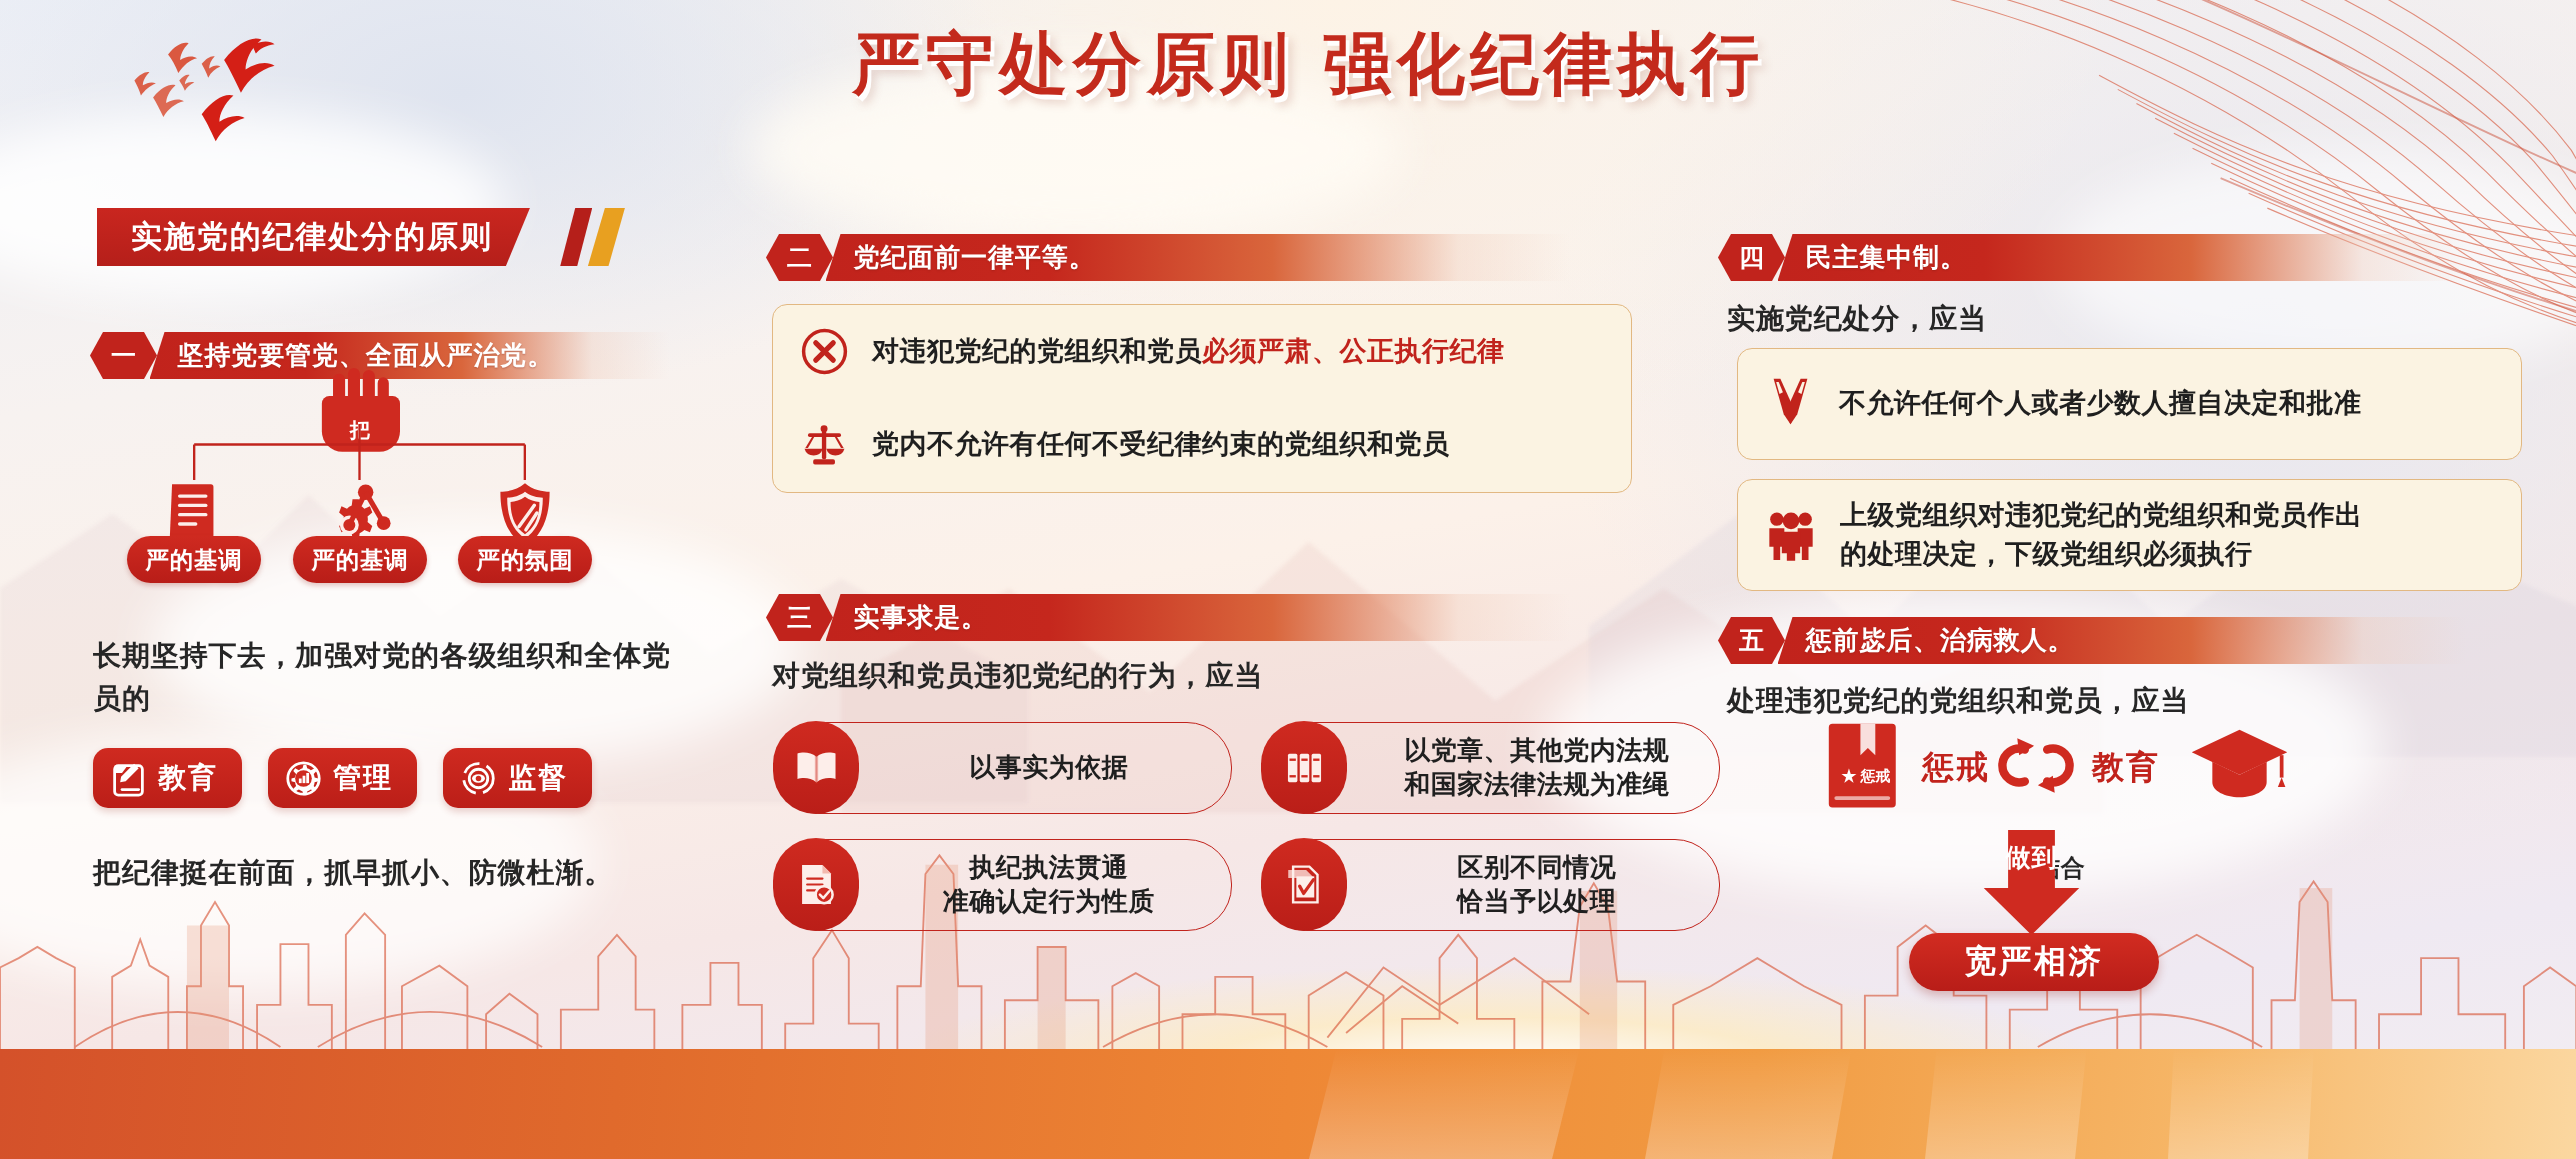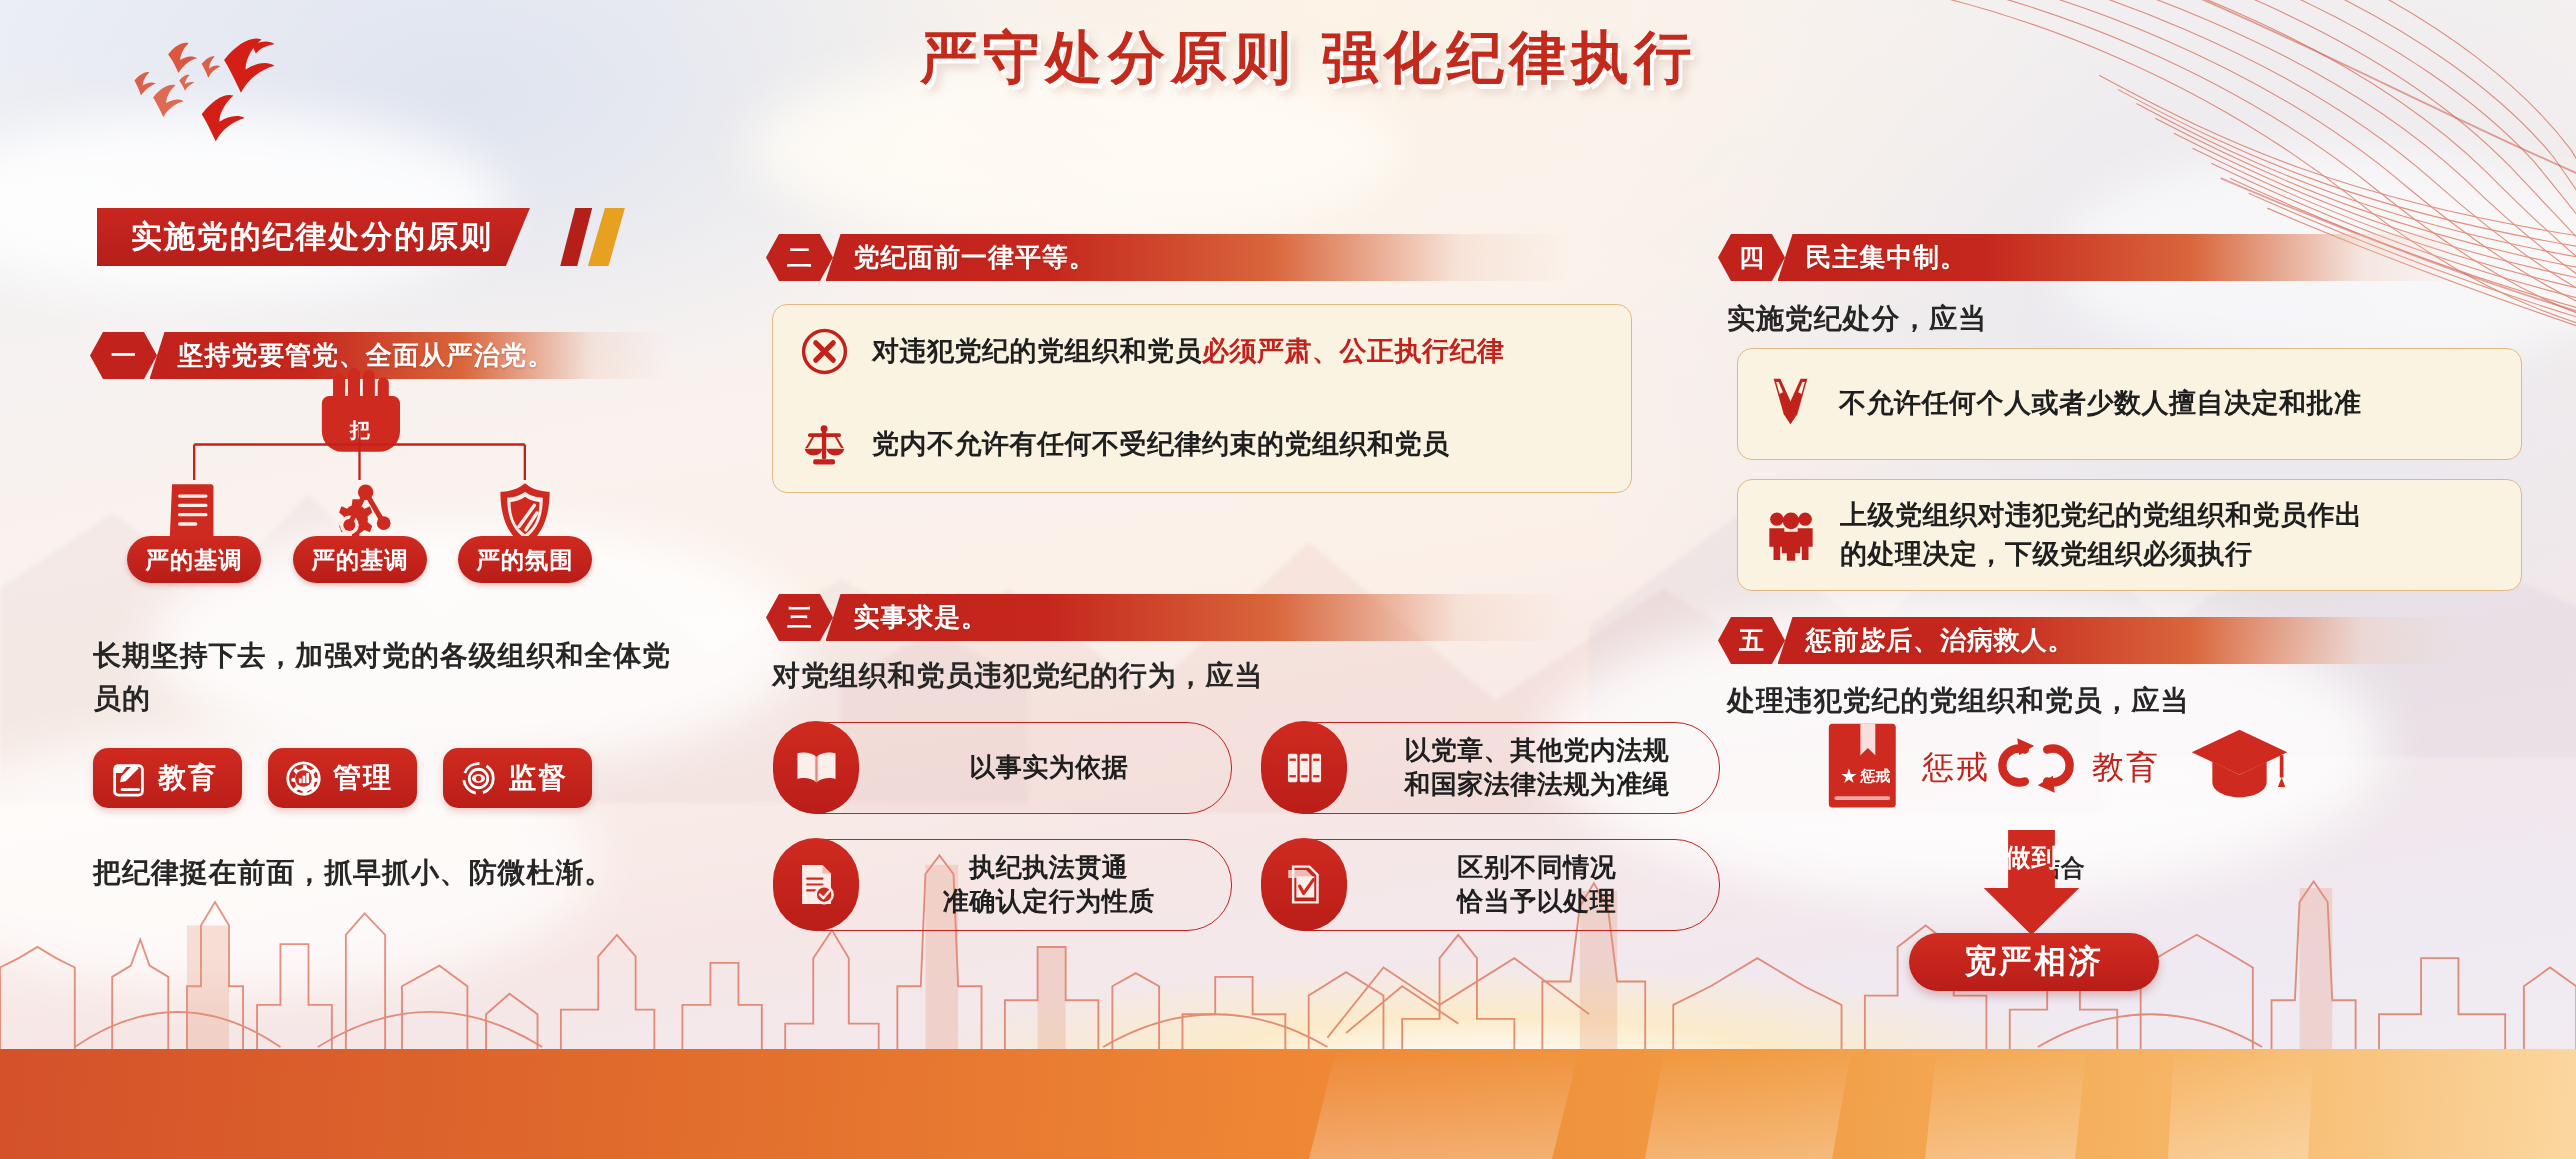--- a/index.html
+++ b/index.html
@@ -33,21 +33,21 @@
   
   .skyline{position:absolute;left:0;right:0;bottom:98px;height:215px;opacity:.75;}
 
   
   .swirl{position:absolute;top:-37px;right:-56px;width:935px;height:393px;opacity:.85;}
 
   
   .title{
     position:absolute;left:645px;top:24px;width:1327px;text-align:center;
     font-family:"DejaVu Serif","Liberation Serif",serif;
-    font-weight:bold;font-size:57px;letter-spacing:5.6px;line-height:1.15;
+    font-weight:bold;font-size:68px;letter-spacing:5.6px;line-height:1.15;
     color:#c32a1c;
     text-shadow:3.7px 4.7px 0 rgba(255,255,255,.95), 6.5px 7.5px 9.3px rgba(160,80,60,.25);
     white-space:nowrap;
   }
 
   
   .main-banner{position:absolute;left:97px;top:208px;height:58px;display:flex;align-items:stretch;gap:34px;}
   .main-banner .bar{
     background:linear-gradient(180deg,#c9261f 0%,#b51f1a 100%);
     padding:0 37px 0 34px;display:flex;align-items:center;
@@ -110,21 +110,21 @@
   
   .obox{position:absolute;height:90px;border:1.9px solid #c1231c;border-radius:45px;display:flex;align-items:center;}
   .obox .blob{position:absolute;left:-1.9px;top:-1.9px;width:86px;height:93px;
     background:linear-gradient(180deg,#cf2a20,#ba1e18);border-radius:43px;
     display:flex;align-items:center;justify-content:center;}
   .obox .lab{margin-left:110px;flex:1;text-align:center;padding-right:18.7px;
     font-size:26px;font-weight:bold;color:#1f1f1f;line-height:1.3;letter-spacing:0.5px;}
 
   
   .combine{position:absolute;left:1823px;top:720px;width:523px;height:280px;}
-  .cmb-word{position:absolute;color:#c1231c;font-size:32px;font-weight:normal;letter-spacing:1.9px;}
+  .cmb-word{position:absolute;color:#c1231c;font-size:32px;font-weight:bold;letter-spacing:1.9px;}
   .cmb-small{position:absolute;color:#262626;font-size:24px;font-weight:bold;letter-spacing:0.9px;}
   .arrow-down{position:absolute;left:157px;top:110px;width:103px;height:105px;}
   .arrow-label{position:absolute;left:171px;top:121px;width:75px;text-align:center;
     color:#fff;font-size:25px;font-weight:bold;letter-spacing:0.9px;}
   .final-pill{position:absolute;left:86px;top:213px;width:250px;height:58px;border-radius:29px;
     background:linear-gradient(180deg,#d22c21,#b81d18);color:#fff;font-size:32px;font-weight:bold;
     display:flex;align-items:center;justify-content:center;letter-spacing:2.8px;
     box-shadow:0 4.7px 9.3px rgba(150,40,30,.28);}
 
   .birds{position:absolute;left:112px;top:28px;width:355px;height:122px;}

